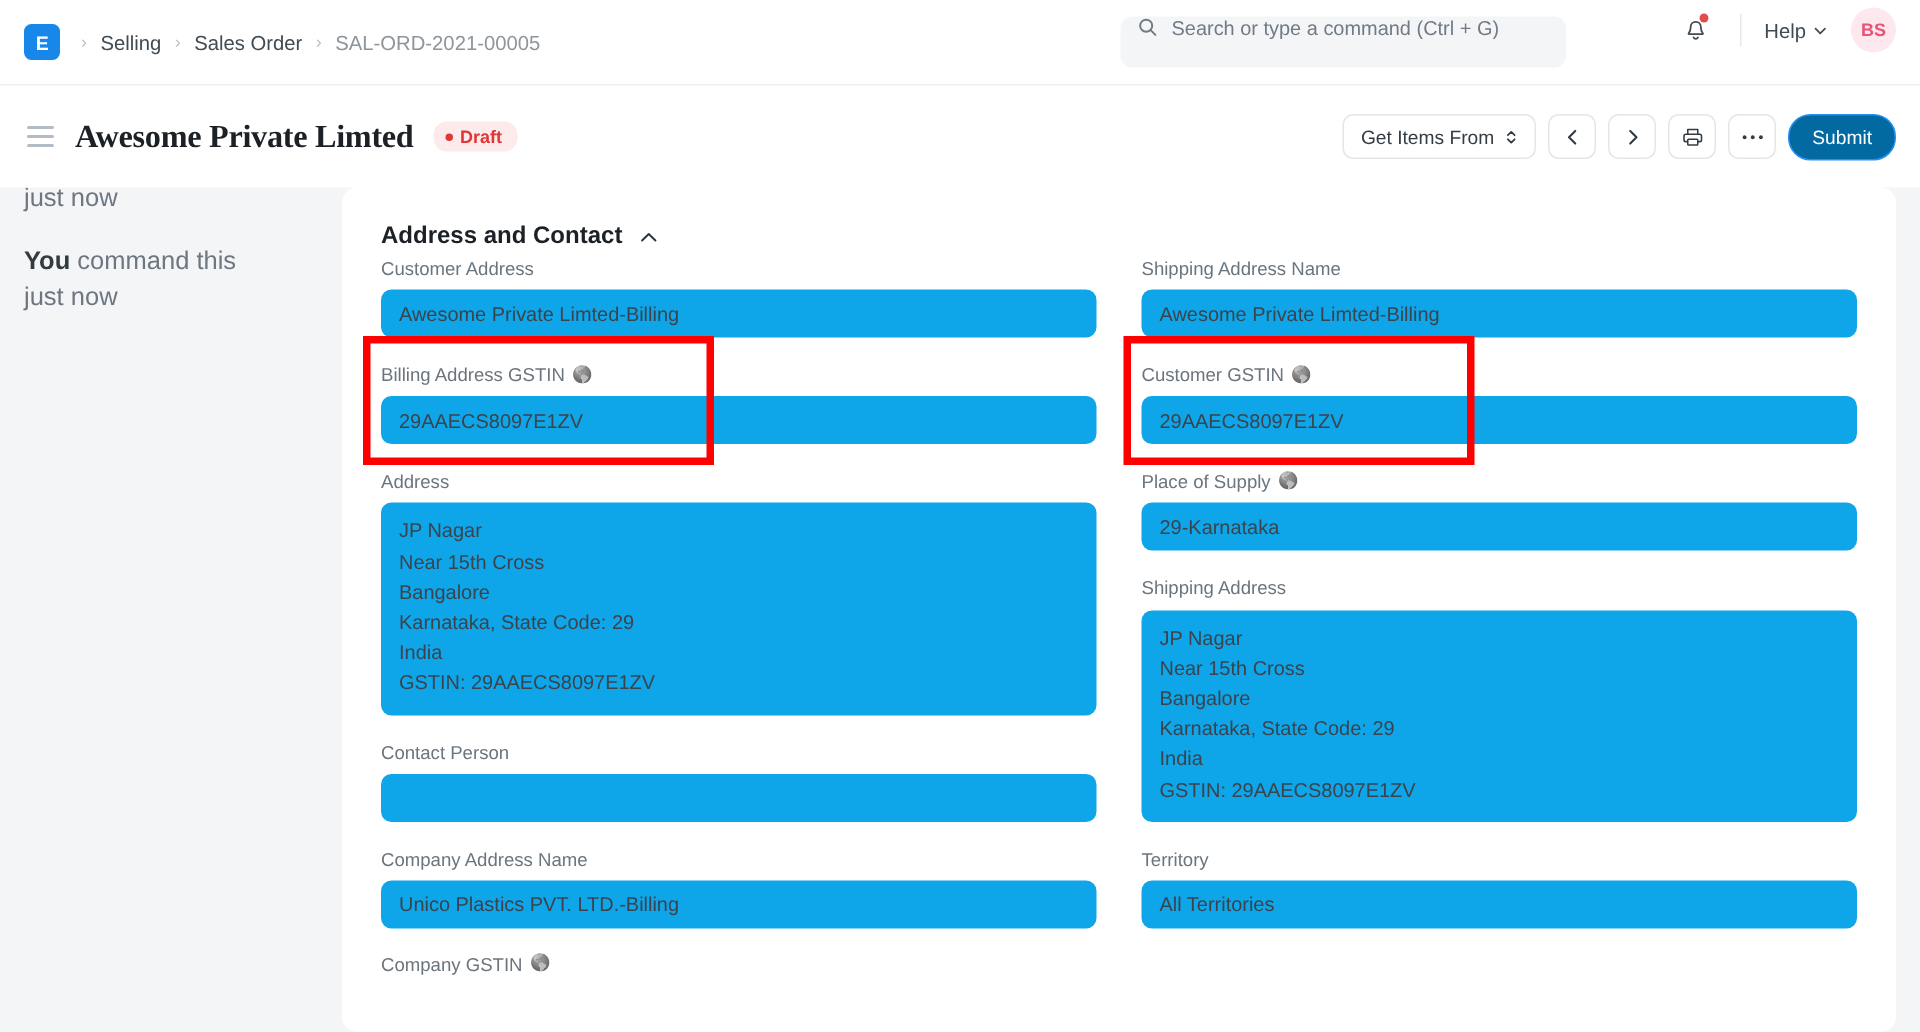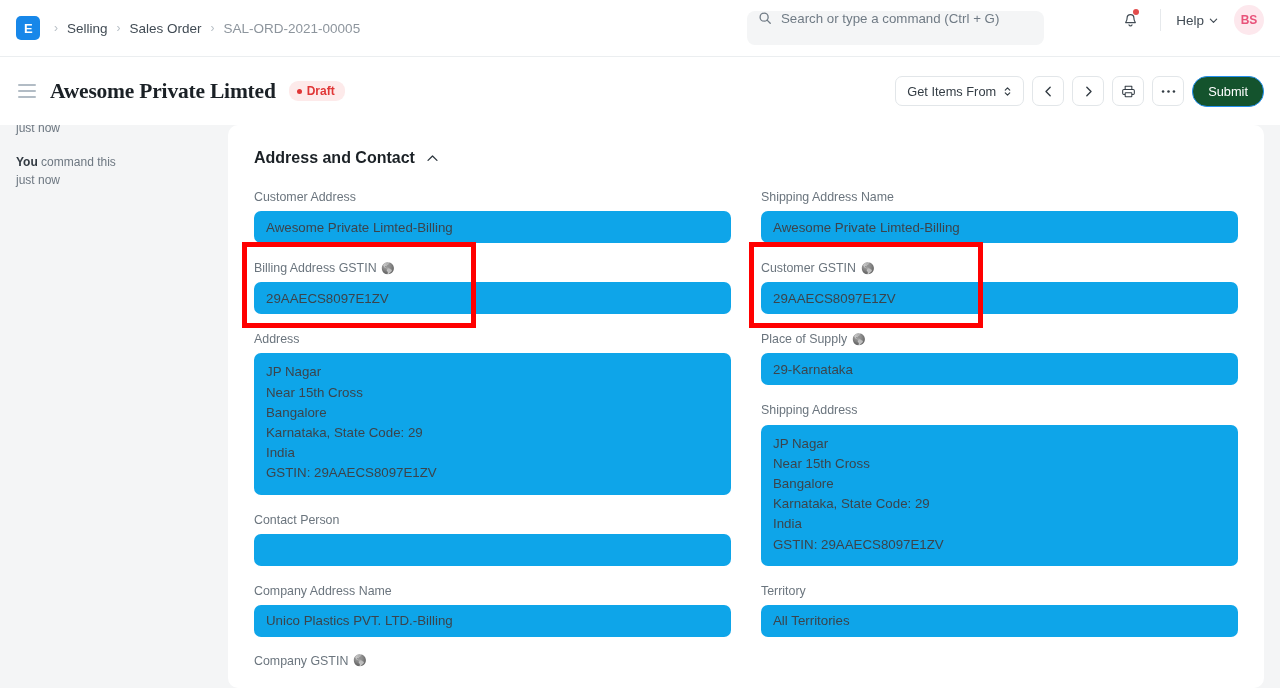--- a/index.html
+++ b/index.html
@@ -195,21 +195,21 @@
     color: #333c44;
     display: inline-flex;
     align-items: center;
     justify-content: center;
     cursor: pointer;
     padding: 0 11px;
     gap: 7px;
   }
   .btn.icon-only { width: 32px; padding: 0; }
   .btn.primary {
-    background: #14532d;
+    background: #0369a1;
     border-color: #2490ef;
     color: #fff;
     font-weight: 500;
     padding: 0 15px;
     height: 31px;
     border-radius: 15px;
   }
 
   
   .page {
@@ -219,21 +219,21 @@
   }
 
   .sidebar {
     width: 228px;
     flex: 0 0 228px;
     padding: 0 16px;
     overflow: hidden;
     height: 100%;
   }
   .timeline-item {
-    font-size: 12px;
+    font-size: 17px;
     line-height: 1.45;
     color: #6d7781;
     margin-bottom: 17px;
   }
   .timeline-item.first { margin-top: -5px; }
   .timeline-item b { color: #323a42; font-weight: bold; }
 
   .content {
     flex: 1;
     padding-right: 16px;
@@ -245,21 +245,21 @@
     border-radius: 10px;
     padding: 24px 26px 26px 26px;
     height: 100%;
     overflow: hidden;
   }
 
   .section-head {
     display: flex;
     align-items: center;
     gap: 11px;
-    margin-bottom: 22px;
+    margin-bottom: 4px;
     cursor: pointer;
   }
   .section-title {
     font-size: 16px;
     font-weight: bold;
     color: #1b2126;
   }
   .chevron-up {
     width: 13px; height: 13px;
     display: inline-block;

